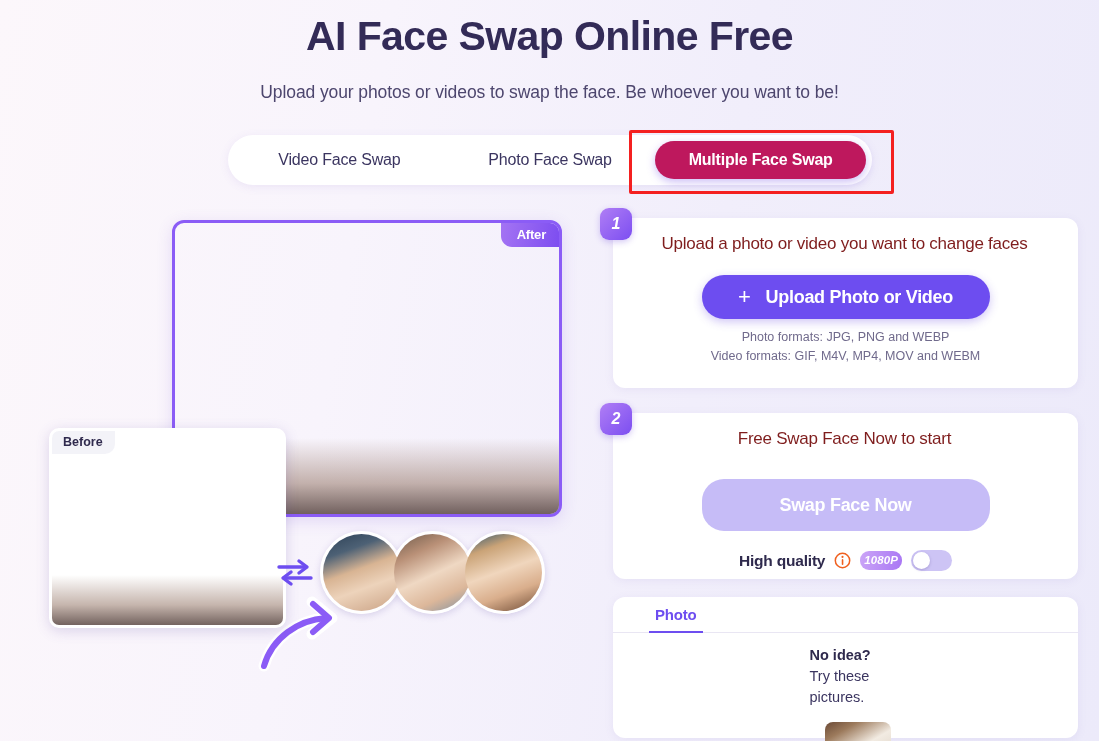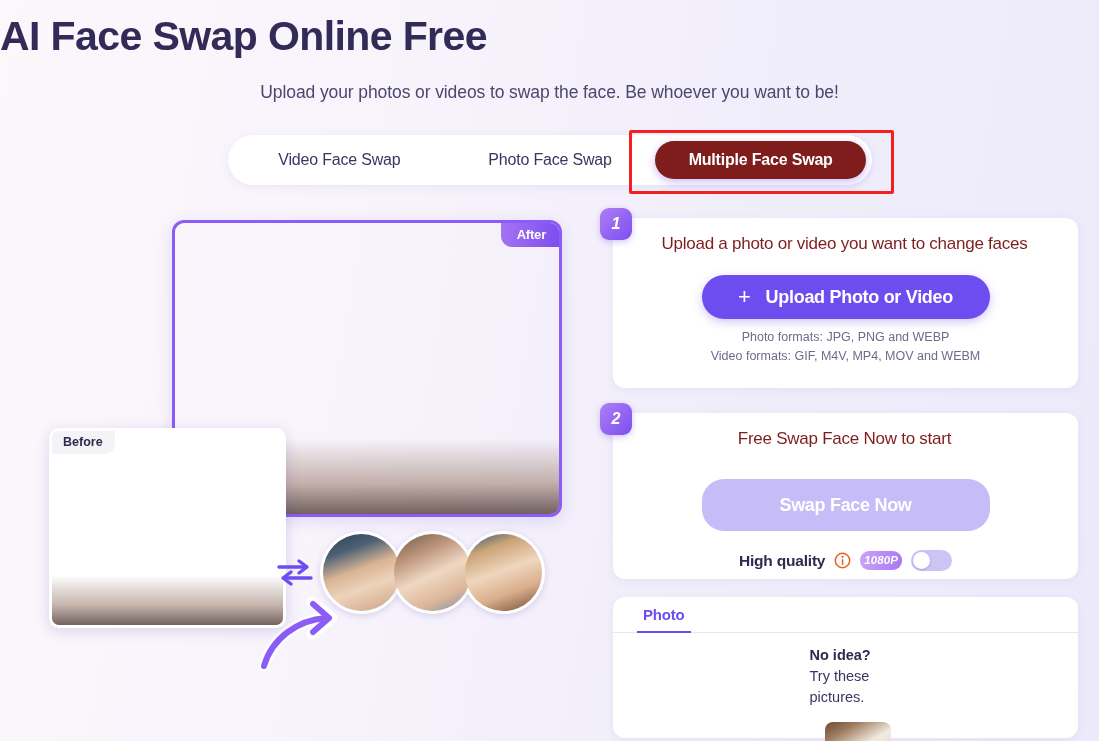--- a/index.html
+++ b/index.html
@@ -12,21 +12,21 @@
 
   body {
     font-family: "Liberation Sans", sans-serif;
     background: linear-gradient(100deg, #fcf7fb 0%, #f8f4fc 32%, #f1eefb 62%, #eceafa 100%);
     position: relative;
     color: #3b3560;
   }
 
   
   .page-title {
-    text-align: left;
+    text-align: center;
     font-size: 41px;
     font-weight: 700;
     color: #332b57;
     letter-spacing: -0.6px;
     padding-top: 13px;
   }
 
   .page-subtitle {
     text-align: center;
     font-size: 17.5px;
@@ -61,21 +61,21 @@
     align-items: center;
     justify-content: center;
     font-size: 16px;
     font-weight: 500;
     color: #3b3560;
     border-radius: 19px;
     cursor: pointer;
     letter-spacing: -0.2px;
   }
   .tab.active {
-    background: #7f1d1d;
+    background: #be185d;
     color: #ffffff;
     font-weight: 700;
     box-shadow: 0 3px 9px rgba(110, 70, 230, 0.35);
   }
 
   .redbox {
     position: absolute;
     left: 629px;
     top: 130px;
     width: 265px;
@@ -312,21 +312,21 @@
     border-radius: 50%;
     background: #fff;
     box-shadow: 0 1px 3px rgba(60, 40, 120, 0.25);
   }
 
   
   .photo-tabs {
     position: relative;
     height: 36px;
     border-bottom: 1px solid #e9e6f3;
-    padding-left: 24px;
+    padding-left: 36px;
   }
   .photo-tab {
     display: inline-block;
     font-size: 15px;
     font-weight: 700;
     color: #6d4df0;
     padding: 9px 6px 8px;
     border-bottom: 2.5px solid #6d4df0;
     cursor: pointer;
     letter-spacing: -0.2px;

